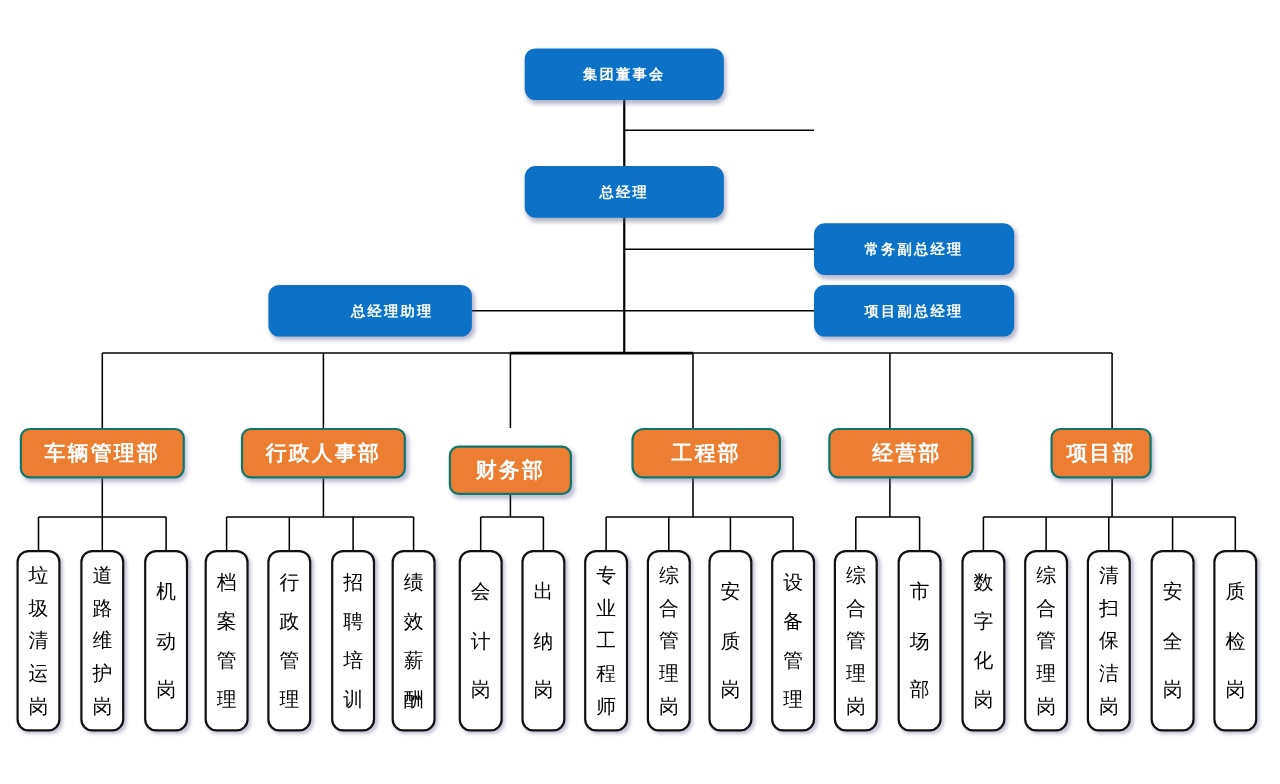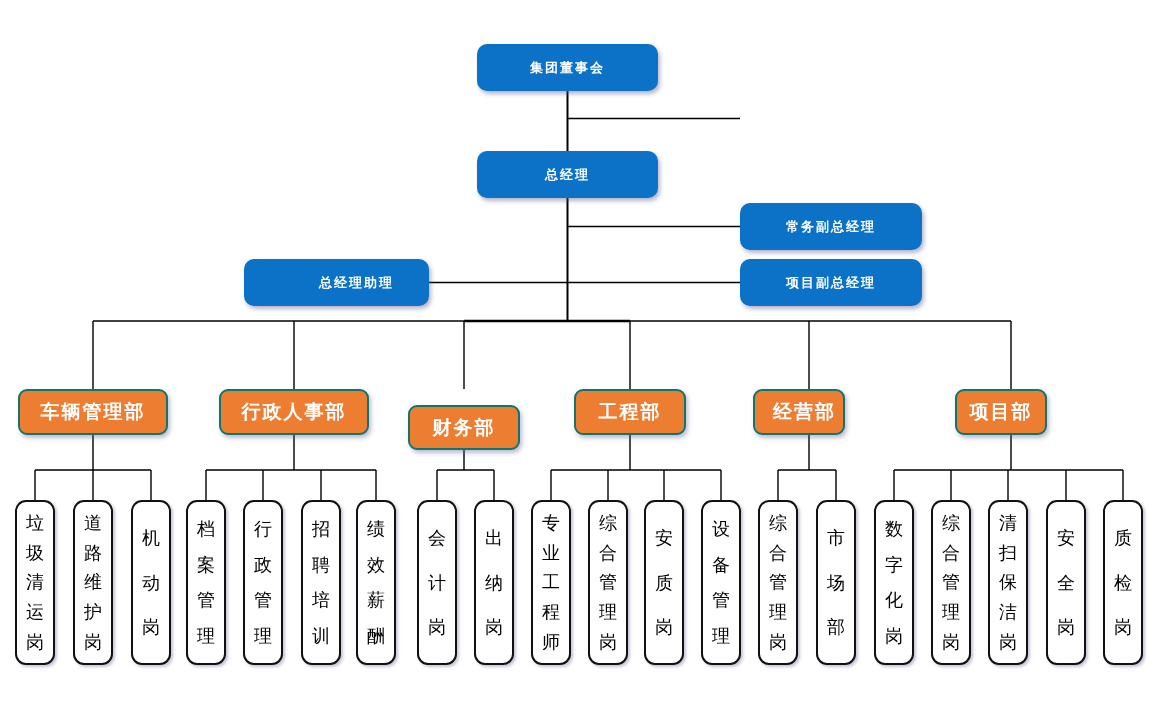--- a/index.html
+++ b/index.html
@@ -92,23 +92,23 @@
   <div class="node blue" style="left:244px;top:259px;width:185px;height:47px;padding-left:40px;">总经理助理</div>
 
   <div class="node blue" style="left:740px;top:259px;width:182px;height:47px;">项目副总经理</div>
 
   <div class="node orange" style="left:18px;top:389px;width:150px;height:46px;">车辆管理部</div>
 
   <div class="node orange" style="left:219px;top:389px;width:150px;height:46px;font-family:Liberation Serif, serif;">行政人事部</div>
 
   <div class="node orange" style="left:408px;top:405px;width:112px;height:45px;">财务部</div>
 
-  <div class="node orange" style="left:574px;top:389px;width:112px;height:46px;">工程部</div>
-
-  <div class="node orange" style="left:753px;top:389px;width:92px;height:46px;padding-left:11px;">经营部</div>
+  <div class="node orange" style="left:574px;top:389px;width:136px;height:46px;border-radius:11px;">工程部</div>
+
+  <div class="node orange" style="left:753px;top:389px;width:132px;height:46px;padding-left:11px;">经营部</div>
 
   <div class="node orange" style="left:955px;top:389px;width:92px;height:46px;">项目部</div>
 
   <div class="pos" style="left:15px;top:500px;">
       <span>垃</span>
       <span>圾</span>
       <span>清</span>
       <span>运</span>
       <span>岗</span>
     </div>

